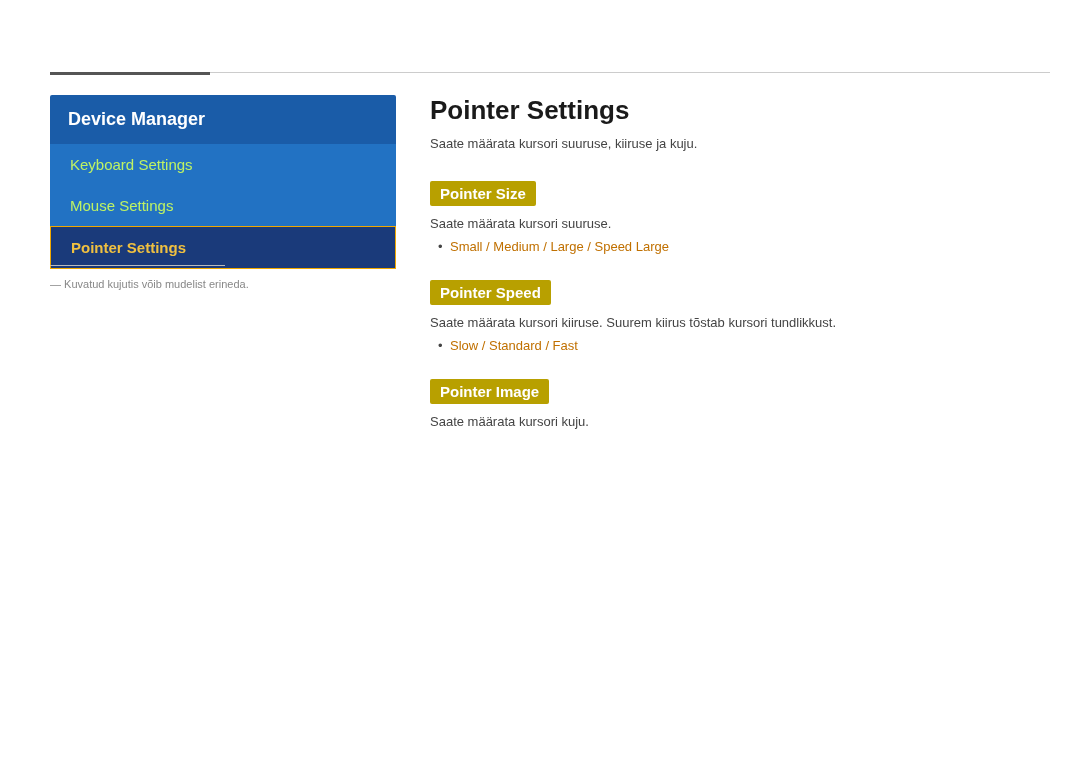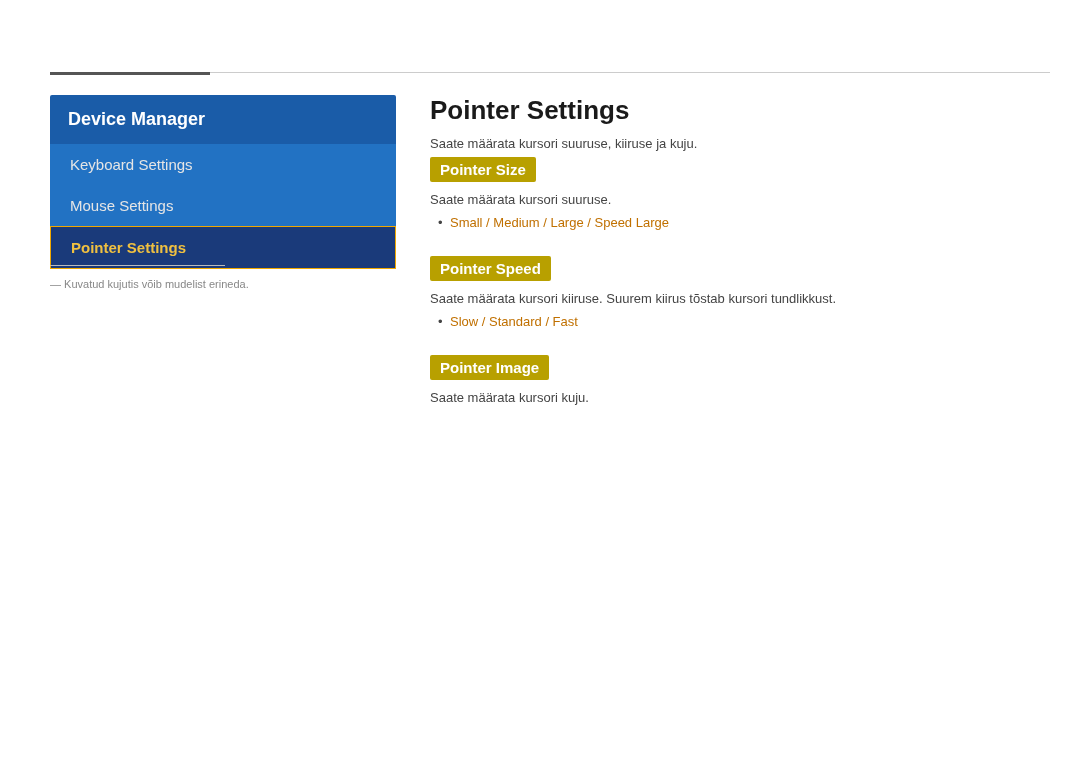--- a/index.html
+++ b/index.html
@@ -53,21 +53,21 @@
       border-radius: 2px 2px 0 0;
     }
 
     .sidebar-menu {
       background: #2272c3;
       border-radius: 0 0 2px 2px;
     }
 
     .sidebar-item {
       padding: 12px 20px;
-      color: #e5e5e5;
+      color: #bef264;
       font-size: 15px;
       cursor: pointer;
     }
 
     .sidebar-item.active {
       background: #1a3a7a;
       border: 1px solid #f0a800;
       color: #f0c040;
       font-weight: bold;
     }
@@ -101,20 +101,21 @@
     .page-title {
       font-size: 26px;
       font-weight: bold;
       color: #1a1a1a;
       margin-bottom: 10px;
     }
 
     .page-subtitle {
       font-size: 13px;
       color: #444444;
+      margin-bottom: 24px;
     }
 
     
     .section-heading {
       display: inline-block;
       background: #b8a000;
       color: #ffffff;
       font-size: 15px;
       font-weight: bold;
       padding: 4px 10px;

